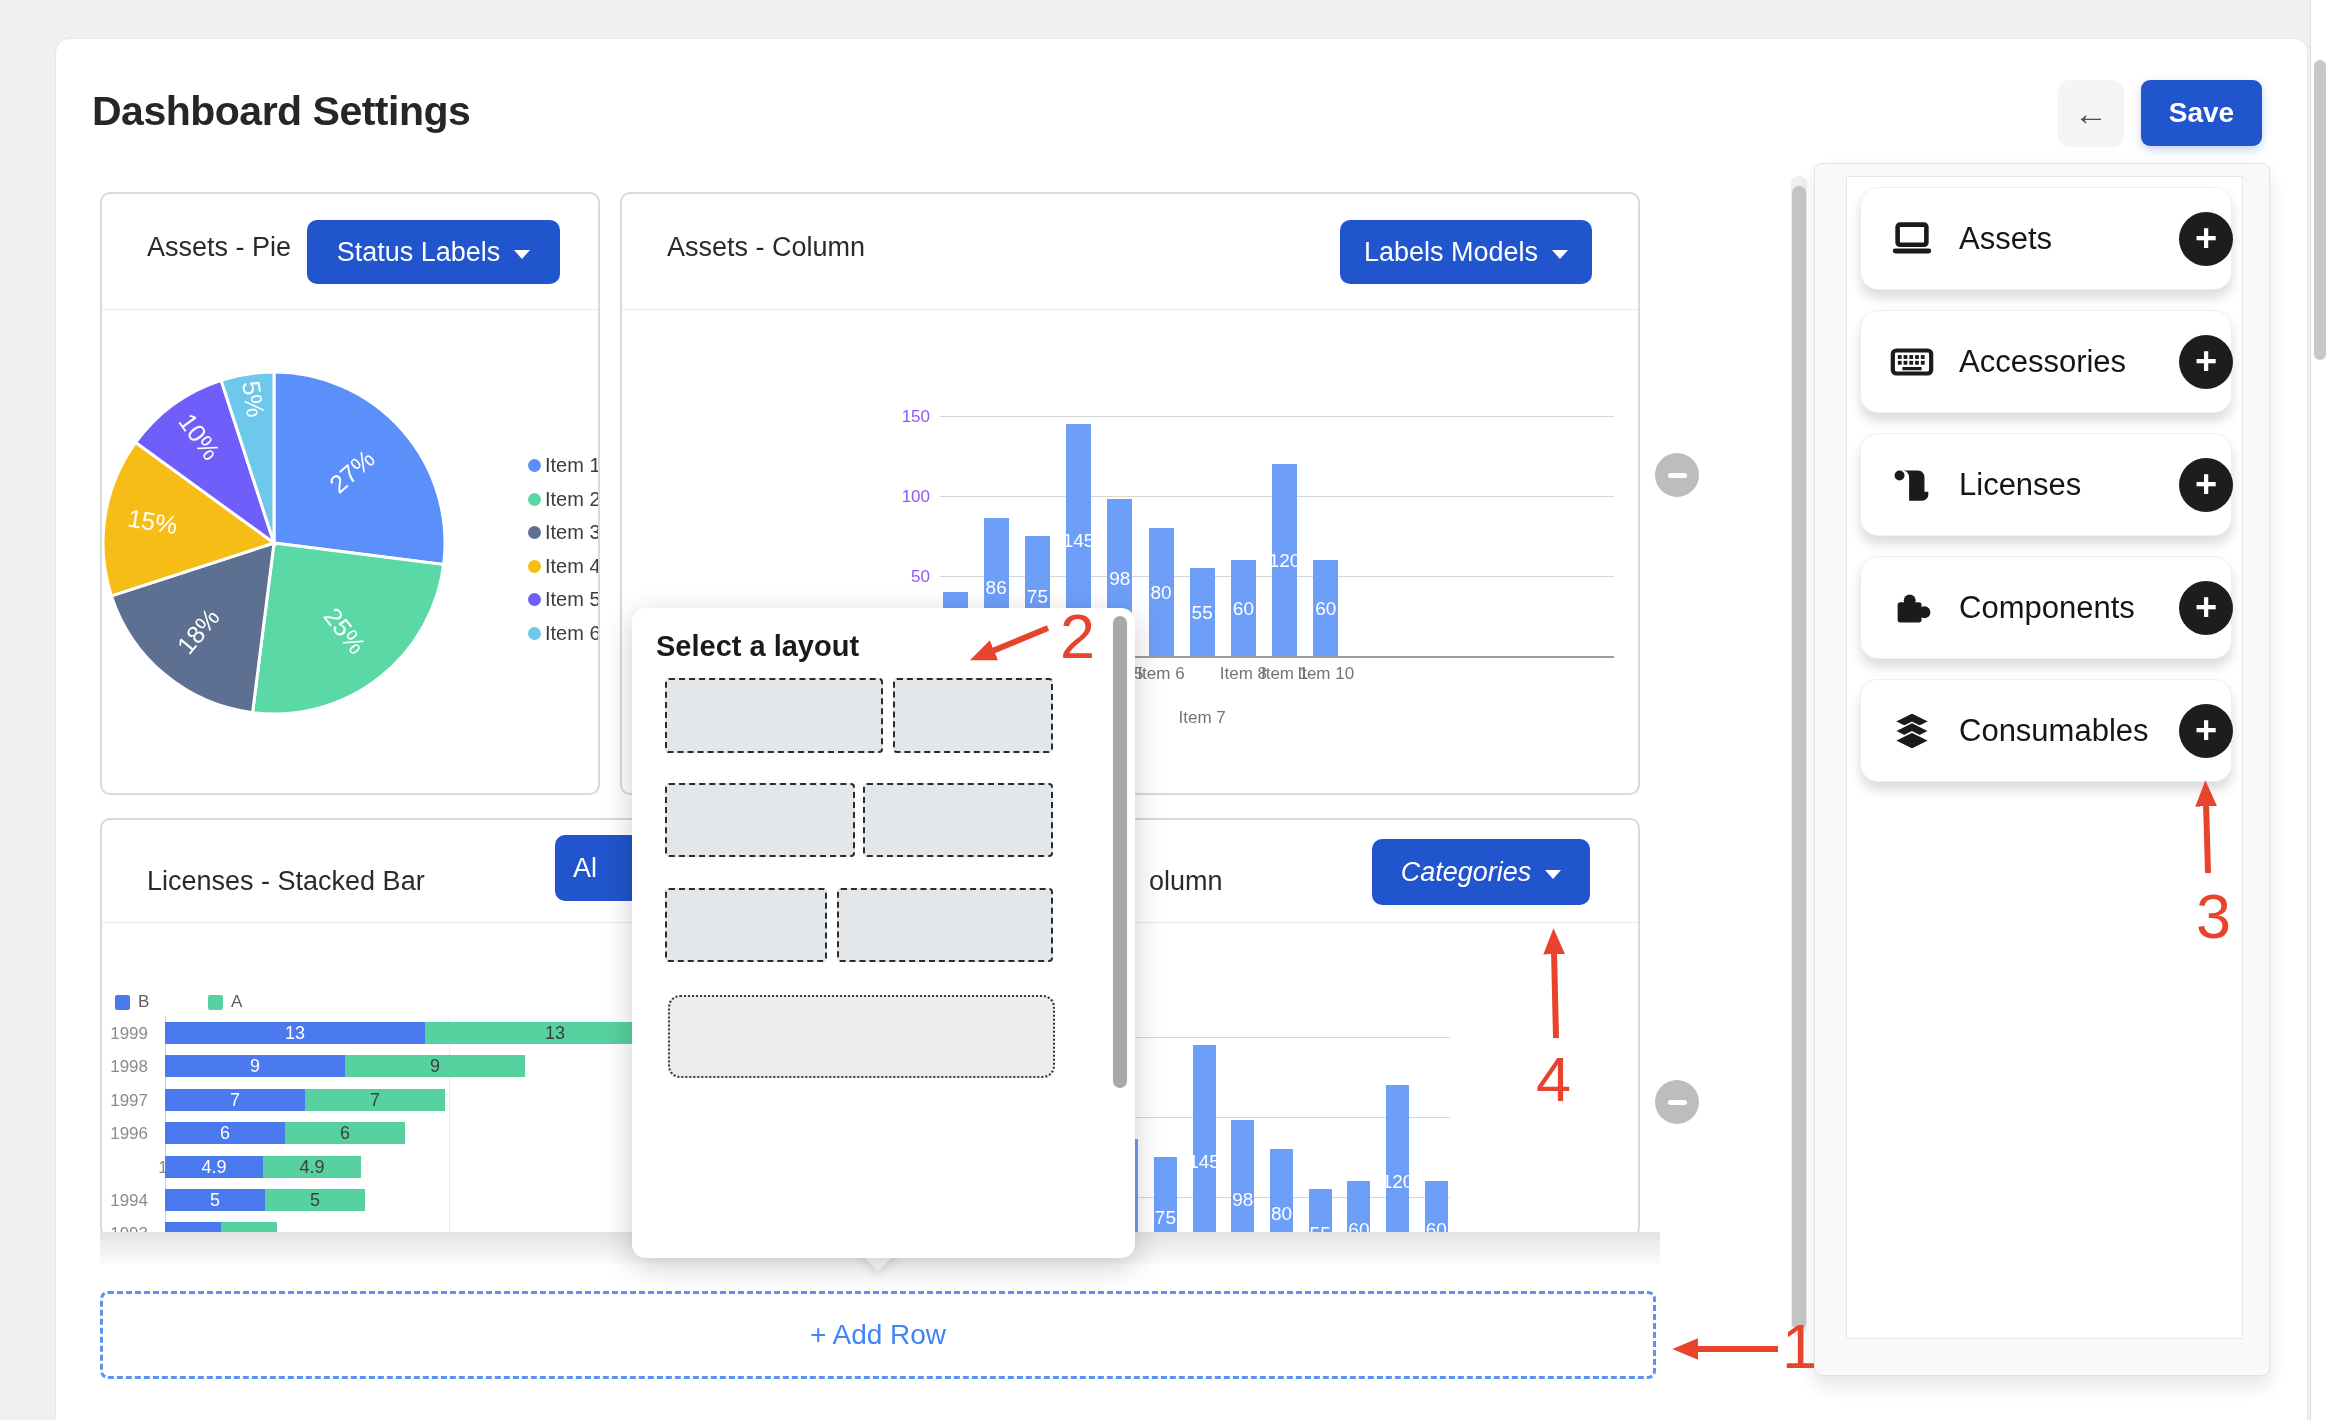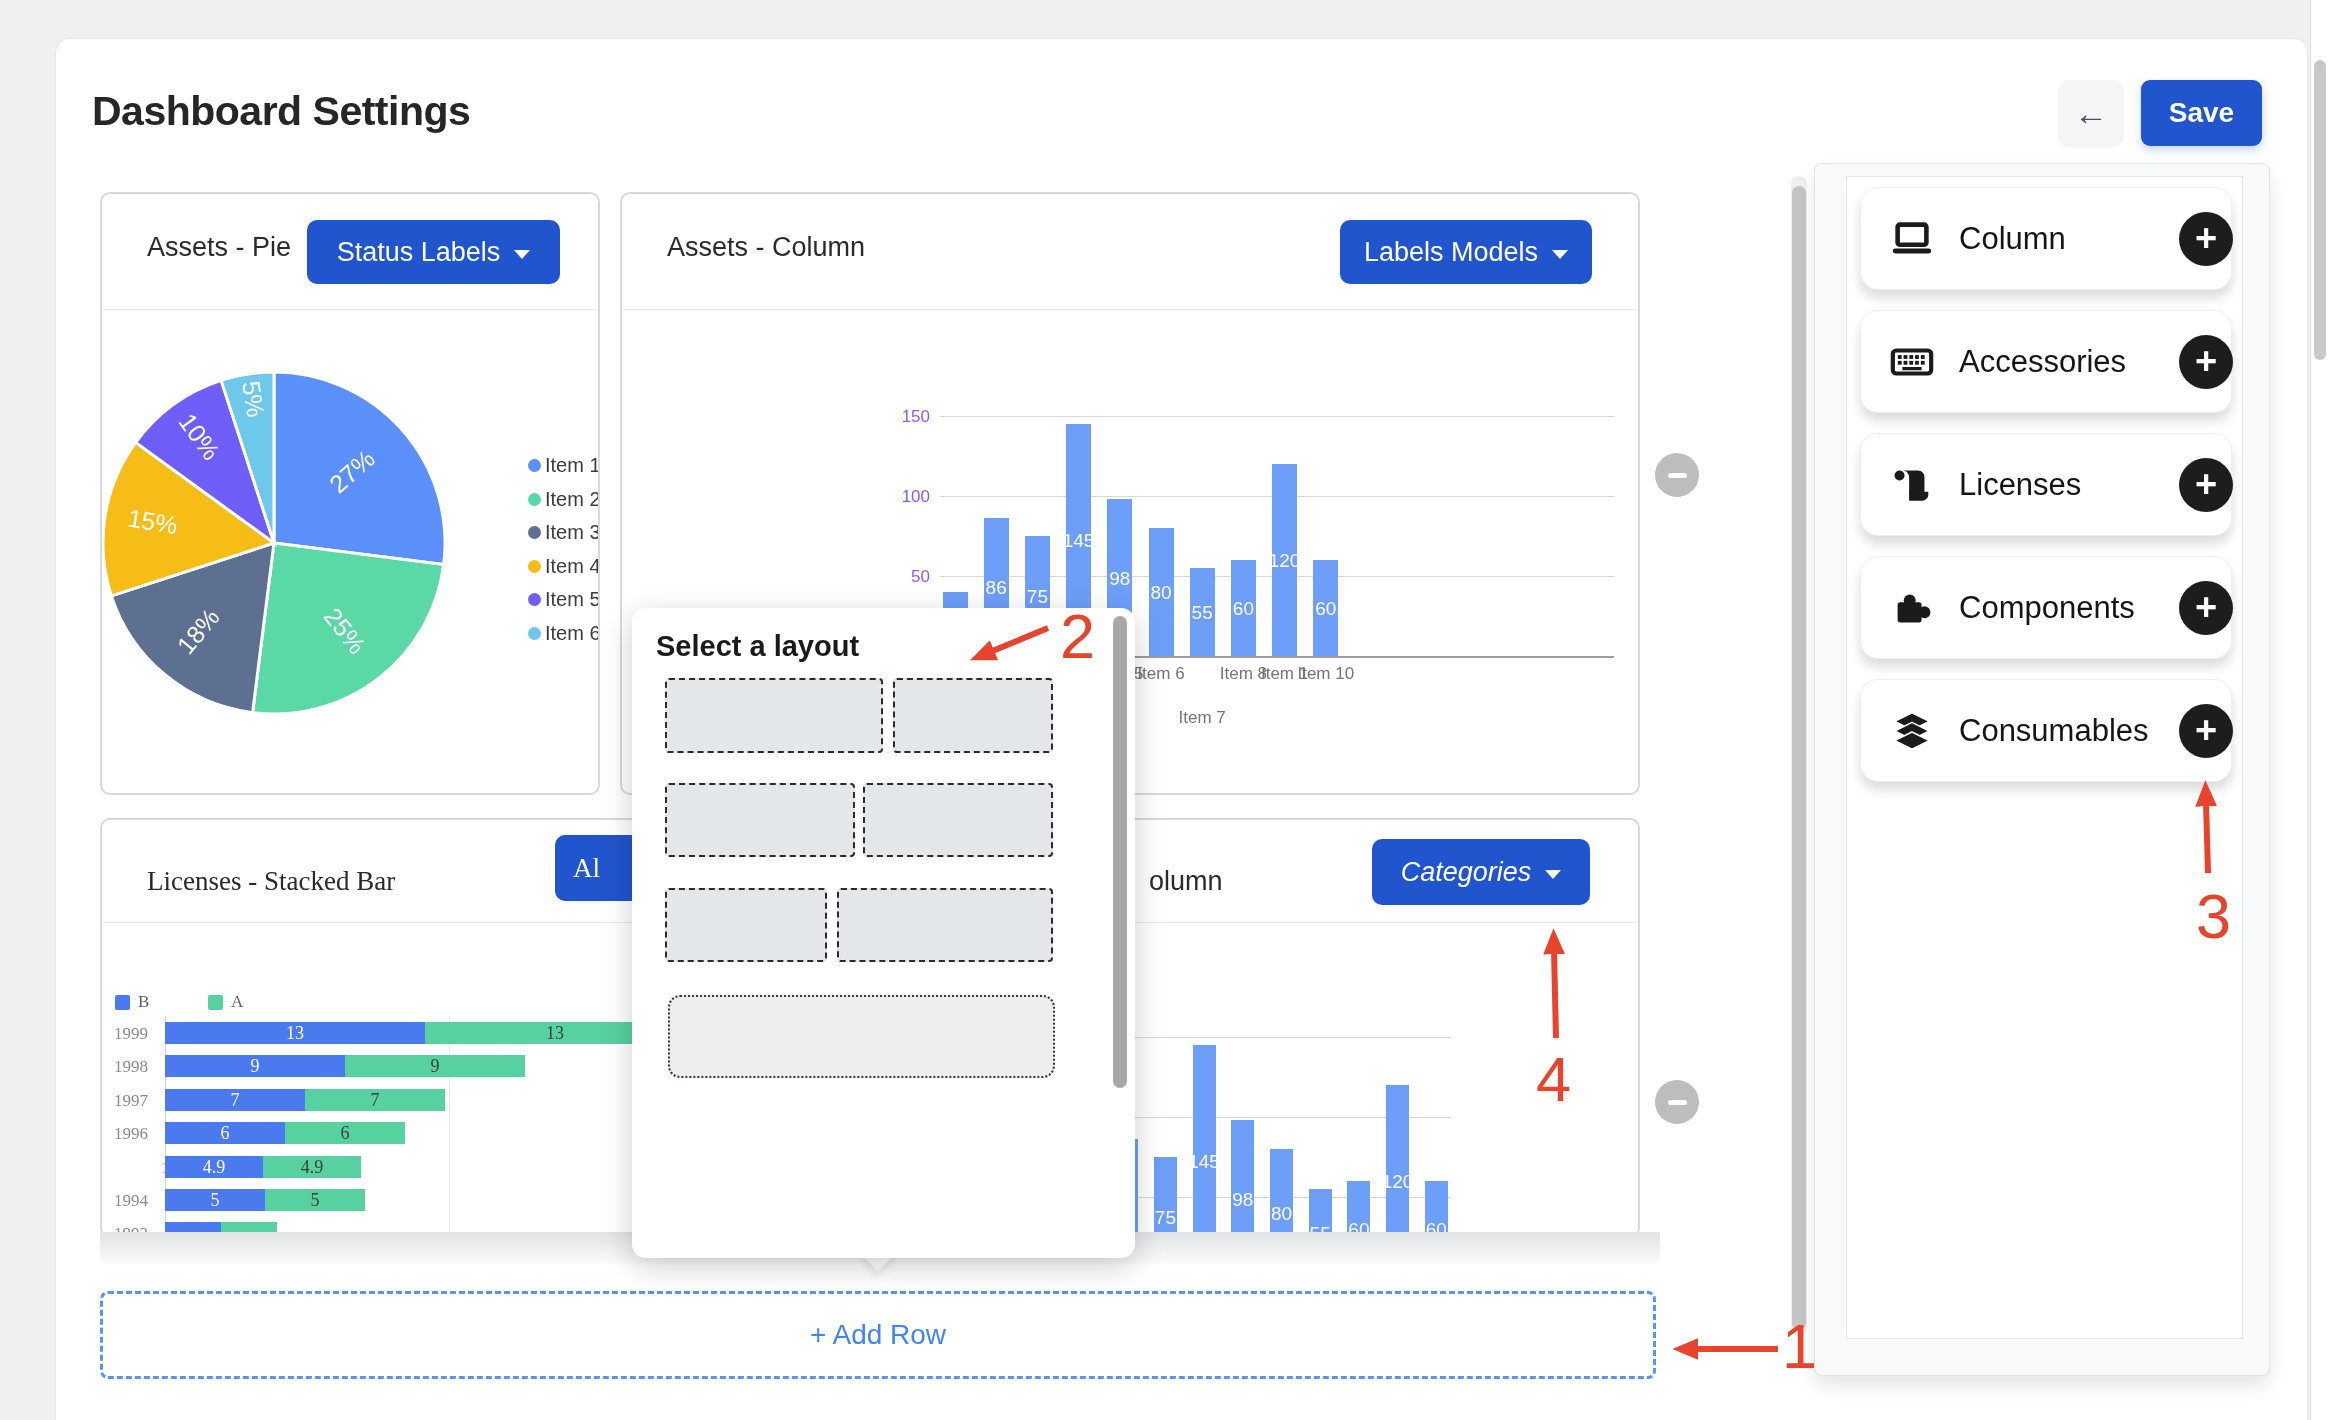--- a/index.html
+++ b/index.html
@@ -157,21 +157,21 @@
         <div class="cat-label" style="left: 583.4px; top: 470px;">Item 8</div>
         <div class="vbar" style="left: 650.1px; top: 270px; width: 25px; height: 192px; background: rgb(109, 158, 248);"></div>
         <div class="bar-val" style="left: 637.6px; top: 356px;">120</div>
         <div class="cat-label" style="left: 624.6px; top: 470px;">Item 1</div>
         <div class="vbar" style="left: 691.3px; top: 366px; width: 25px; height: 96px; background: rgb(109, 158, 248);"></div>
         <div class="bar-val" style="left: 678.8px; top: 404px;">60</div>
         <div class="cat-label" style="left: 665.8px; top: 470px;">Item 10</div>
       </div>
   </div>
 
-  <div class="abs panel" style="left:100px;top:818px;width:748px;height:420px;font-family:Liberation Serif, serif;">
+  <div class="abs panel" style="left:100px;top:818px;width:748px;height:420px;">
     <div class="panel-title" style="left:45px;top:46px;">Licenses - Stacked Bar</div>
     <div class="drop-btn" style="left:453px;top:15px;width:170px;height:66px;justify-content:flex-start;padding-left:18px;">
       <span>Al</span>
     </div>
     <div class="panel-divider" style="top:102px;"></div>
     <div id="stacked-area" style="position:absolute;left:0;top:0;width:748px;height:420px;">
         <div class="legend-sq" style="left: 13px; top: 175px; background: rgb(74, 122, 238);"></div>
         <div class="legend-text" style="left: 36px; top: 172px; font-size: 17px; color: rgb(95, 95, 95);">B</div>
         <div class="legend-sq" style="left: 106px; top: 175px; background: rgb(87, 209, 160);"></div>
         <div class="legend-text" style="left: 129px; top: 172px; font-size: 17px; color: rgb(95, 95, 95);">A</div>
@@ -272,21 +272,21 @@
   <div class="abs scroll-track-main"></div>
   <div class="abs scroll-thumb-main"></div>
 
   <div class="abs sidebar-outer">
     <div class="sidebar-inner">
       <div class="side-card" style="top:10px;">
         <svg class="side-icon" viewBox="0 0 24 24">
           <rect x="4.5" y="4.5" width="15" height="10.5" rx="1.2" fill="none" stroke="#1b1b1b" stroke-width="2.4"></rect>
           <rect x="2" y="17" width="20" height="2.6" rx="1.3" fill="#1b1b1b"></rect>
         </svg>
-        <span class="side-label">Column</span>
+        <span class="side-label">Assets</span>
         <div class="plus-btn">
             <span>+</span>
           </div>
       </div>
       <div class="side-card" style="top:133px;">
         <svg class="side-icon" viewBox="0 0 24 24">
           <rect x="2" y="6" width="20" height="12" rx="1.8" fill="none" stroke="#1b1b1b" stroke-width="2.2"></rect>
           <g fill="#1b1b1b">
             <rect x="4.6" y="8.4" width="2" height="2"></rect>
               <rect x="7.6" y="8.4" width="2" height="2"></rect>

